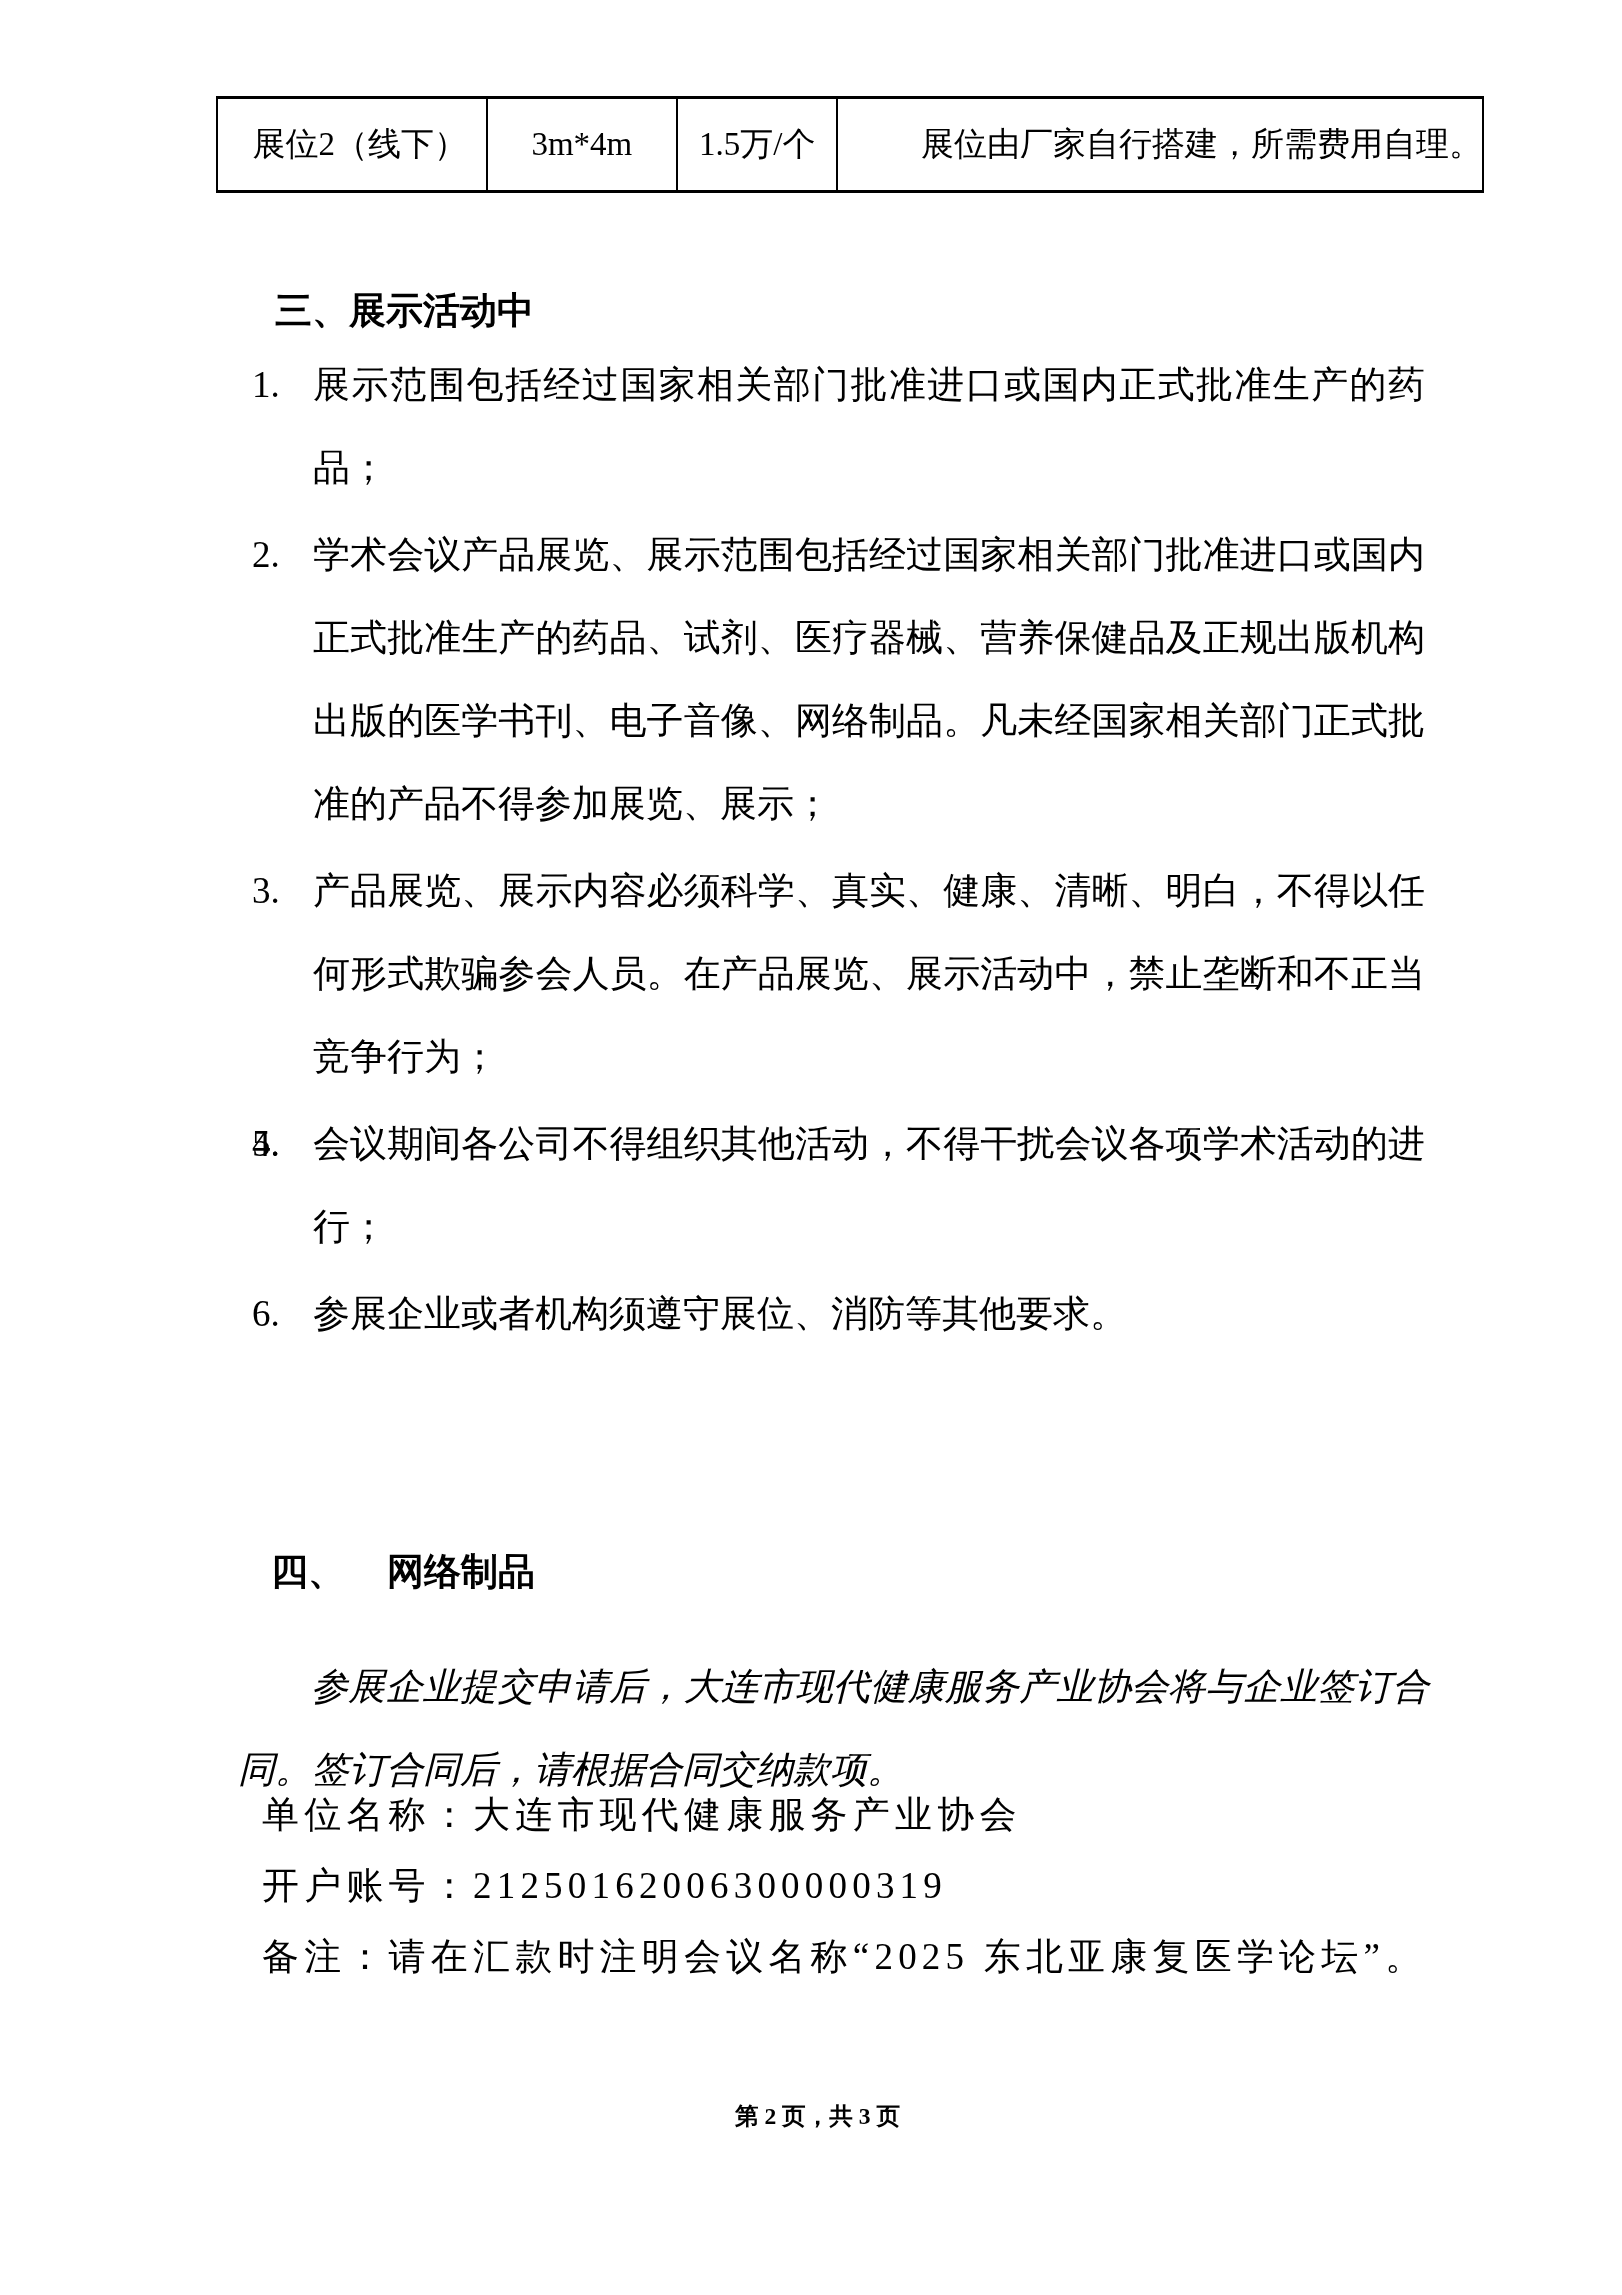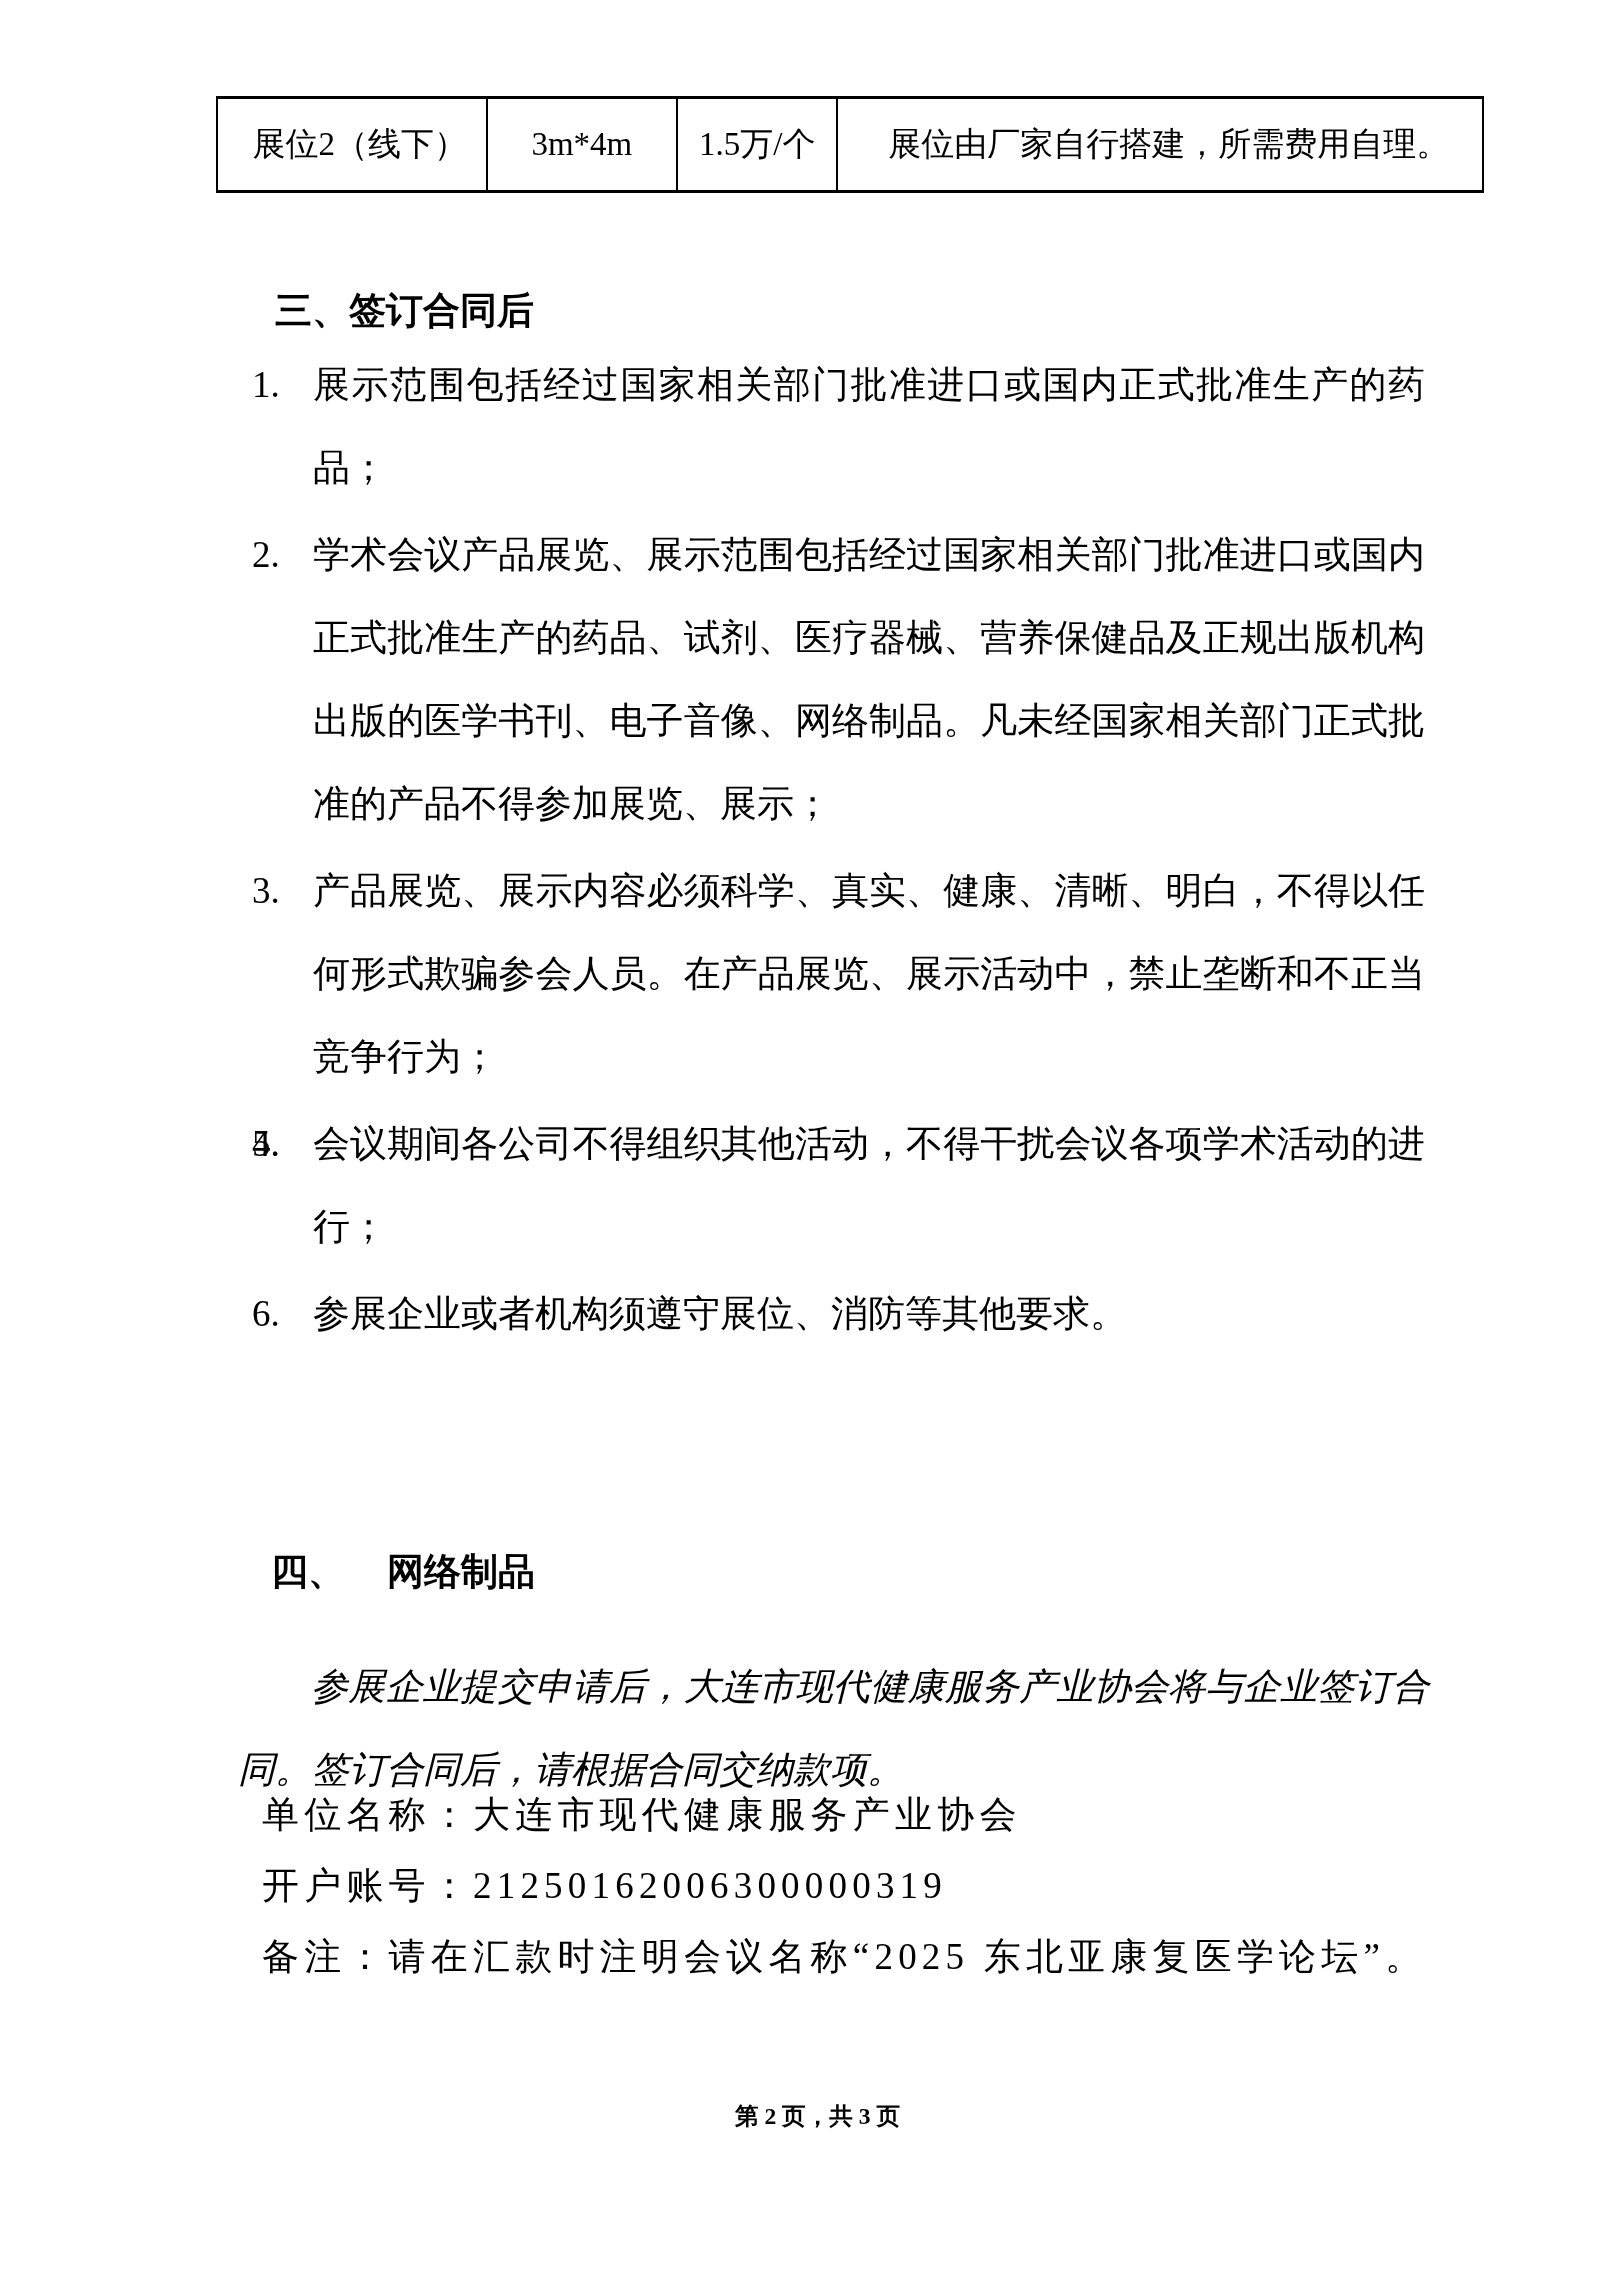--- a/index.html
+++ b/index.html
@@ -30,21 +30,21 @@
     font-size: 33px;
     text-align: center;
     vertical-align: middle;
     padding: 0;
     overflow: hidden;
     white-space: nowrap;
   }
   td.col-name { width: 251px; padding-left: 16px; }
   td.col-size { width: 188px; }
   td.col-price { width: 158px; }
-  td.col-desc { width: 625px; text-align: center; padding-left: 17px; }
+  td.col-desc { width: 625px; text-align: right; padding-left: 17px; }
 
   
   .sec3-title {
     position: absolute;
     left: 275px;
     top: 289px;
     margin: 0;
     font-size: 37px;
     font-weight: bold;
     line-height: 1.2;
@@ -122,21 +122,21 @@
     <tbody>
       <tr>
         <td class="col-name">展位2（线下）</td>
         <td class="col-size">3m*4m</td>
         <td class="col-price">1.5万/个</td>
         <td class="col-desc">展位由厂家自行搭建，所需费用自理。</td>
       </tr>
     </tbody>
   </table>
 
-  <h2 class="sec3-title">三、签订合同后</h2>
+  <h2 class="sec3-title">三、展示活动中</h2>
 
   <ol class="notice-list">
     <li class="notice-item">
       <span class="notice-num">1.</span>
       <span class="notice-text">展示范围包括经过国家相关部门批准进口或国内正式批准生产的药品；</span>
     </li>
     <li class="notice-item">
       <span class="notice-num">2.</span>
       <span class="notice-text">学术会议产品展览、展示范围包括经过国家相关部门批准进口或国内正式批准生产的药品、试剂、医疗器械、营养保健品及正规出版机构出版的医学书刊、电子音像、网络制品。凡未经国家相关部门正式批准的产品不得参加展览、展示；</span>
     </li>

